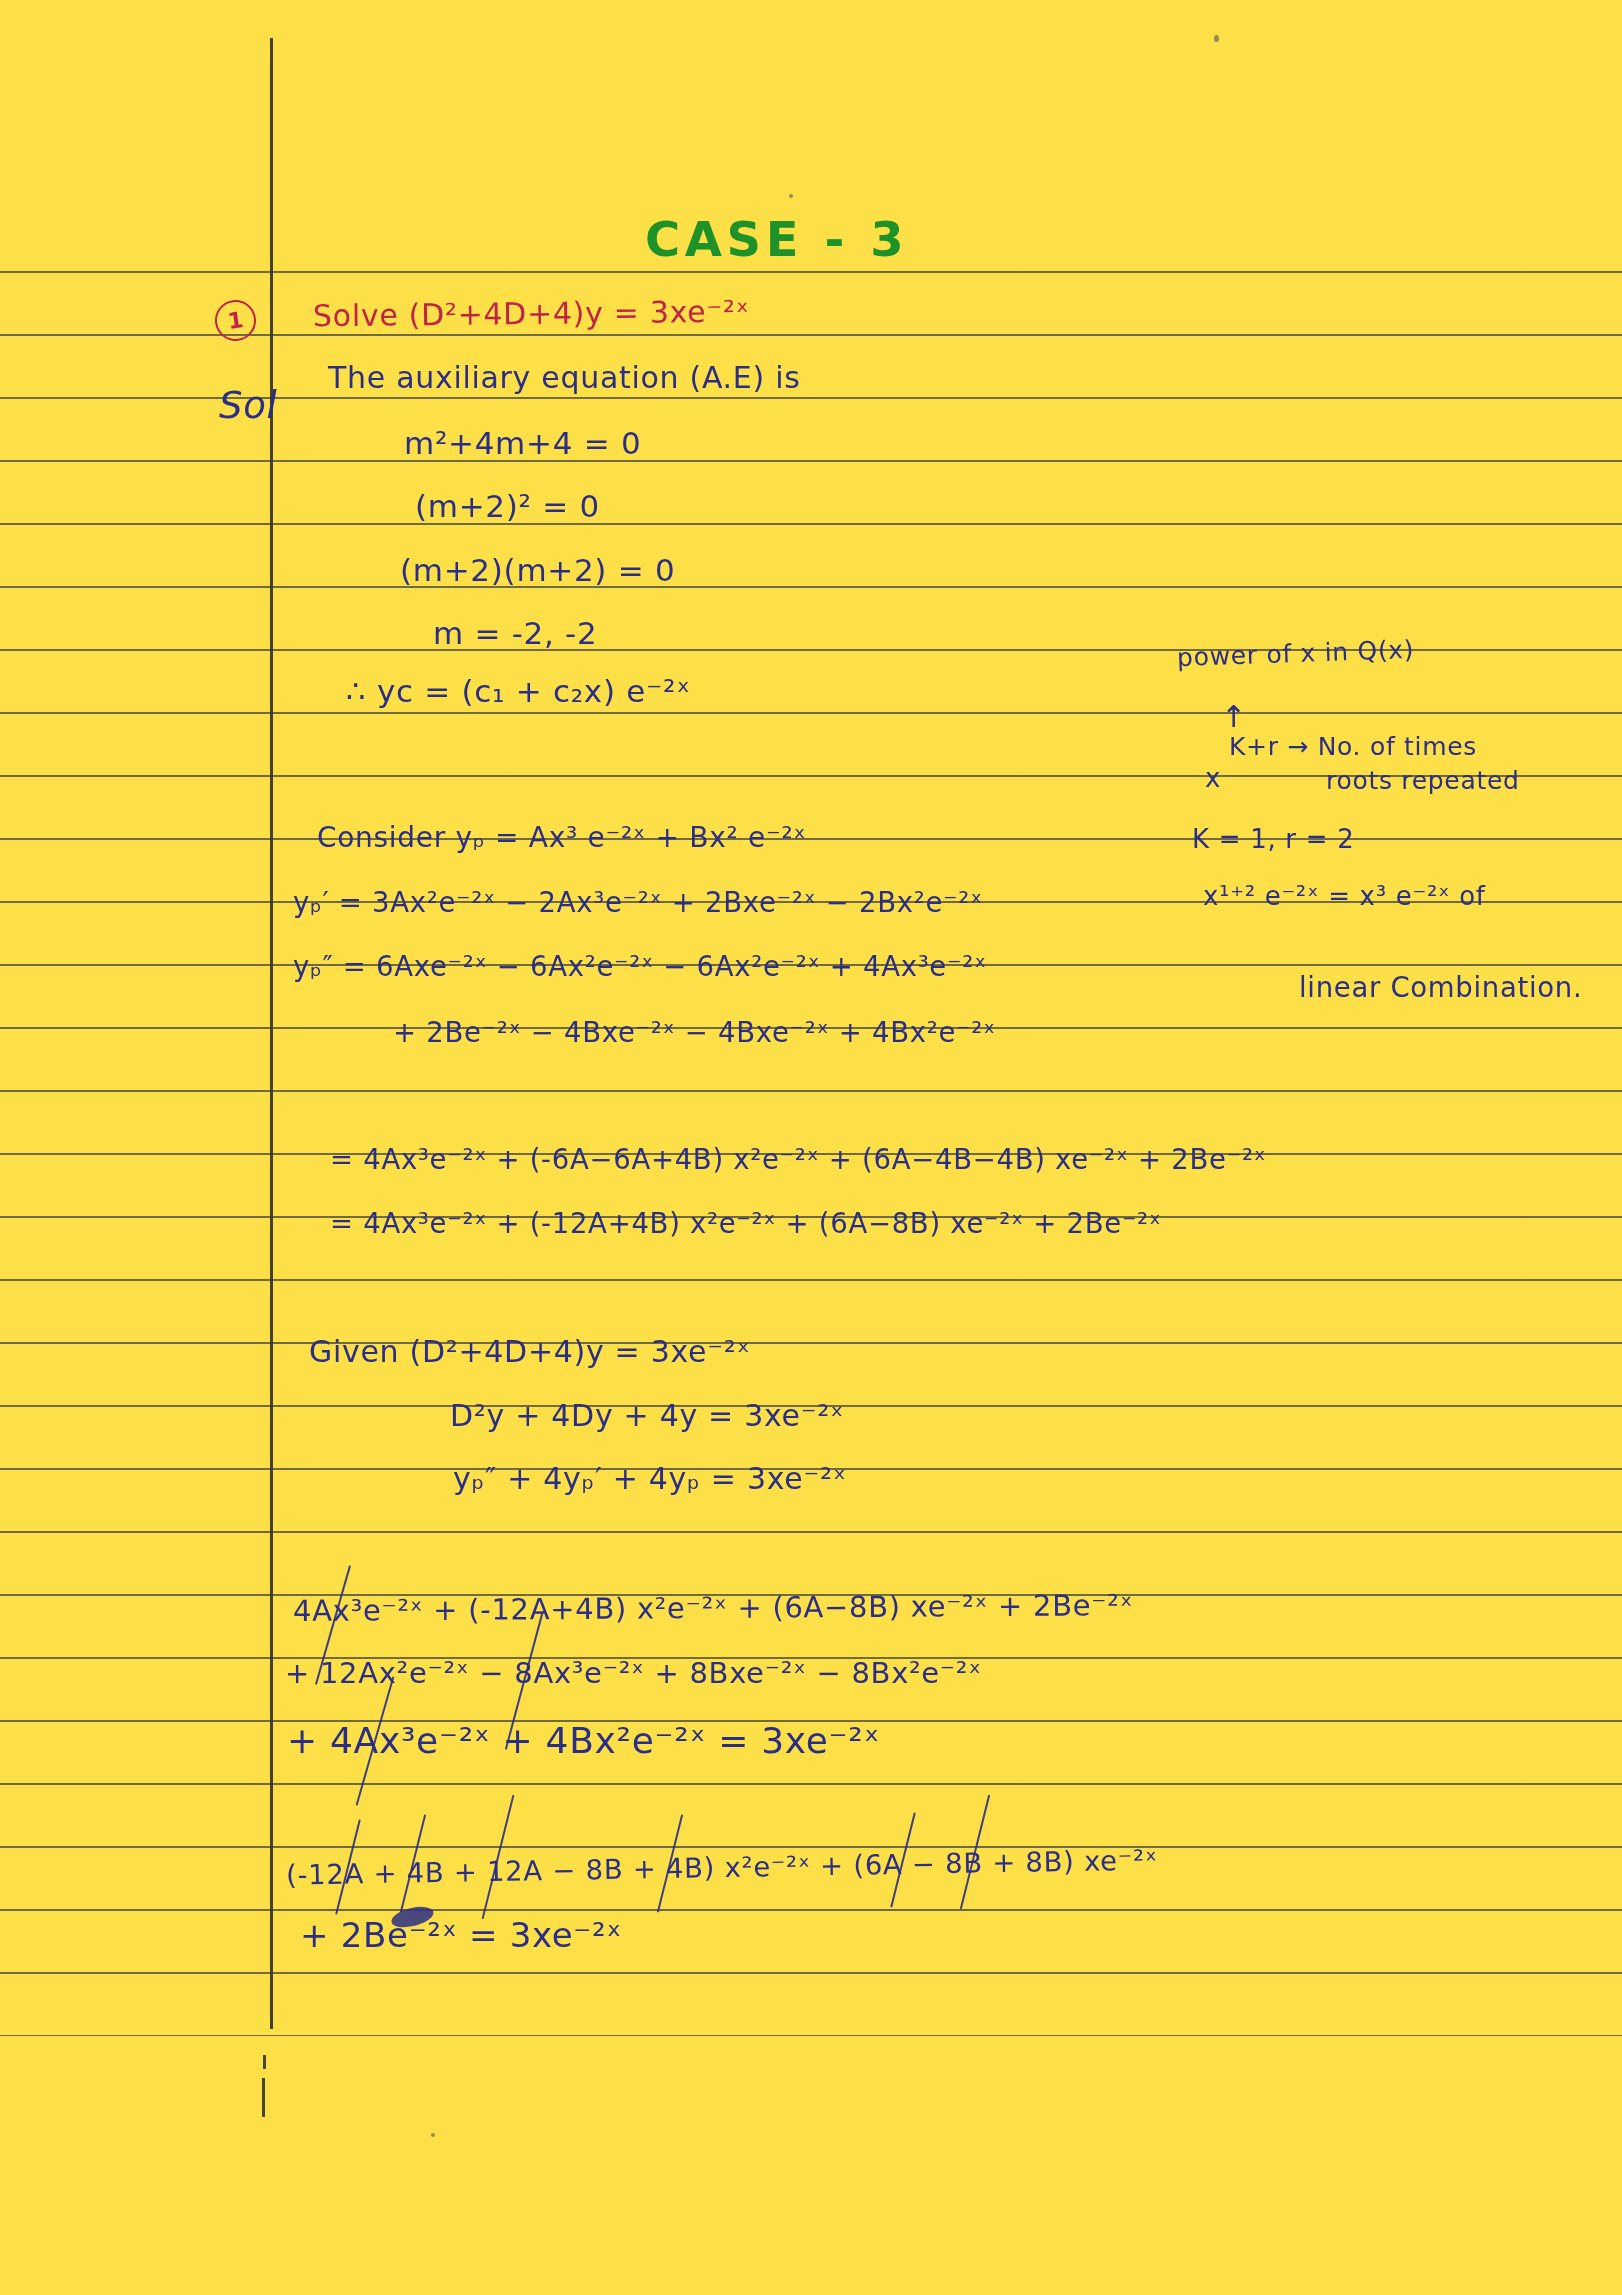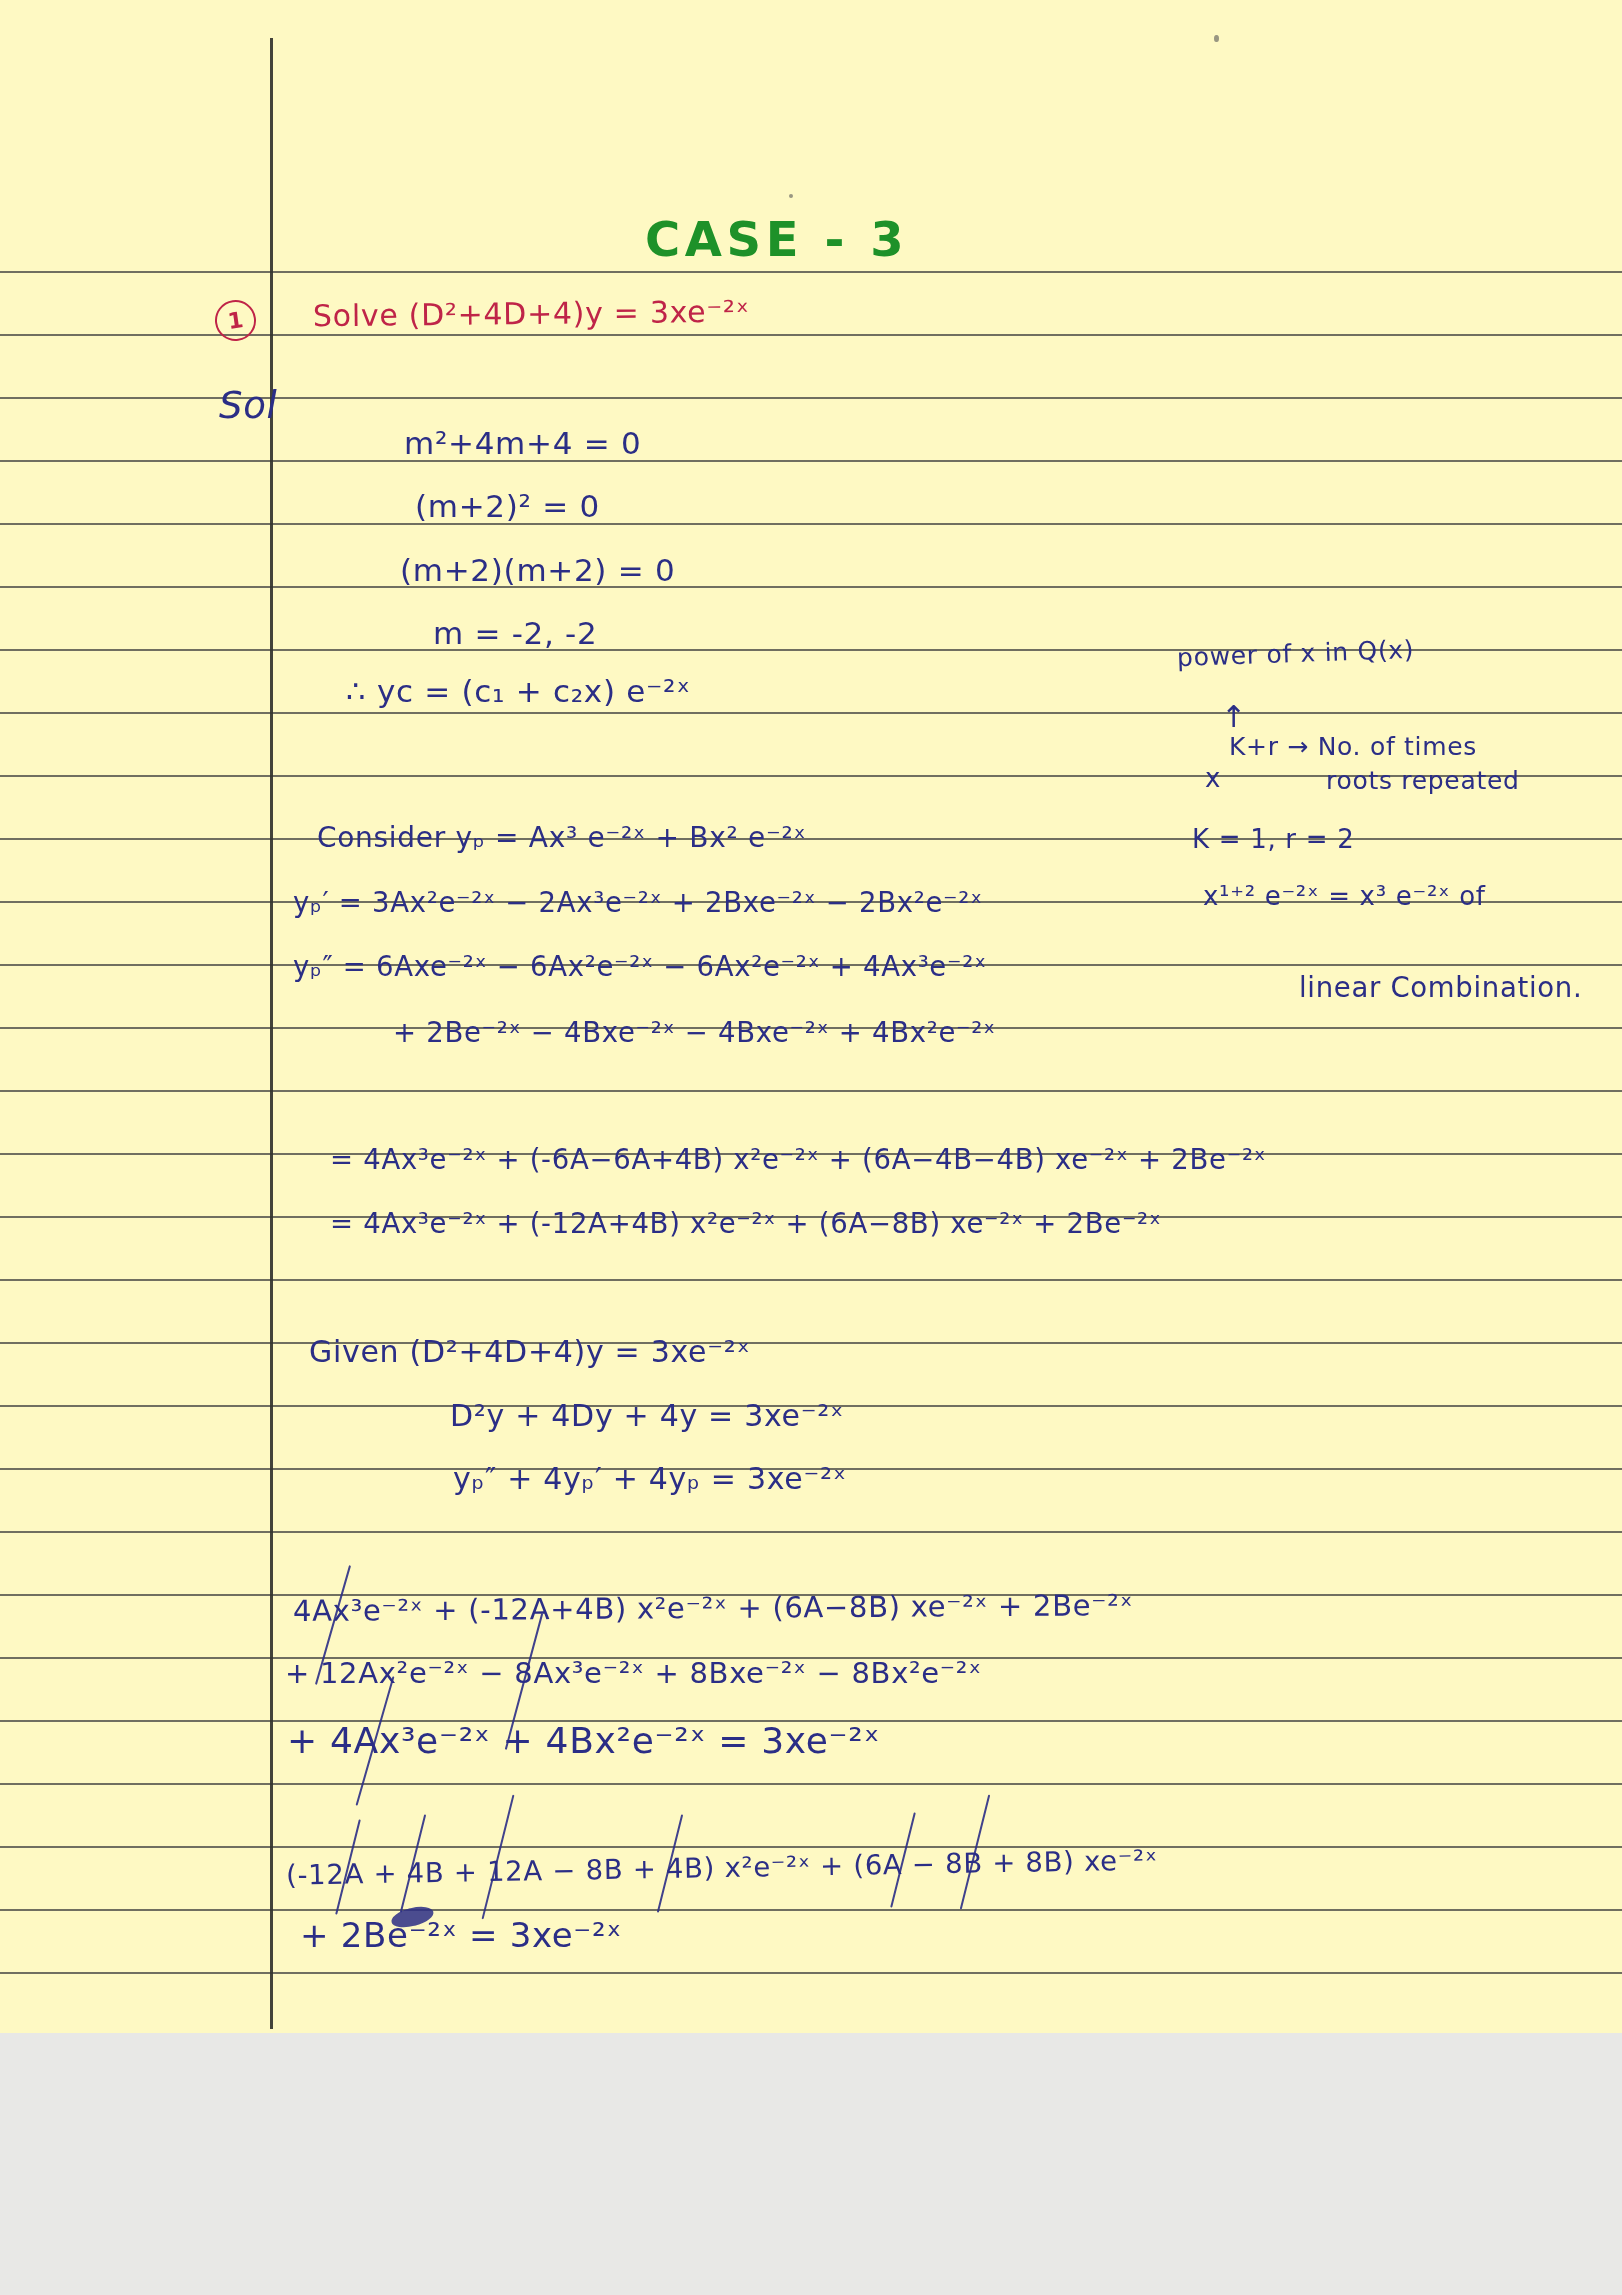--- a/index.html
+++ b/index.html
@@ -1,19 +1,19 @@
 <!DOCTYPE html>
 <html style="font-size:10.5px"><head>
 <meta charset="utf-8">
 <style>
   html,body{margin:0;padding:0;background:#e8e8e6;}
   .page{
     position:relative;
-    width:1623px;height:2033px;
-    background:#fef9c3;
+    width:1623px;height:2295px;
+    background:#fde047;
     overflow:hidden;
     font-family:"DejaVu Sans",sans-serif;
   }
   
   .ruled-lines{
     position:absolute;left:0;top:210px;width:1623px;height:1826px;
     background:repeating-linear-gradient(
       180deg,
       transparent 0px, transparent 61px,
       rgba(72,72,68,0.78) 61px, rgba(72,72,68,0.78) 63px);
@@ -67,20 +67,21 @@
   <div class="speck" style="left:431px;top:2133px;width:3.9px;height:3.9px;"></div>
 
   <span class="ink green title" style="left:645px;top:211px;font-size:48px;">CASE - 3</span>
 
   <div class="qnum">
     <span>1</span>
   </div>
   <span class="ink red" style="left:313px;top:296px;font-size:30px;transform:rotate(-0.6deg);">Solve (D²+4D+4)y = 3xe⁻²ˣ</span>
 
   <span class="ink" style="left:219px;top:384px;font-size:37px;font-style:italic;">Sol</span>
+  <span class="ink" style="left:328px;top:360px;font-size:30px;">The auxiliary equation (A.E) is</span>
 
   <div>
     <span class="ink" style="left:404px;top:425px;font-size:31px;">m²+4m+4 = 0</span>
     <span class="ink" style="left:415px;top:488px;font-size:31px;">(m+2)² = 0</span>
     <span class="ink" style="left:400px;top:552px;font-size:31px;">(m+2)(m+2) = 0</span>
     <span class="ink" style="left:433px;top:615px;font-size:31px;">m = -2, -2</span>
     <span class="ink" style="left:346px;top:673px;font-size:31px;">∴ yc = (c₁ + c₂x) e⁻²ˣ</span>
   </div>
 
   <div>

